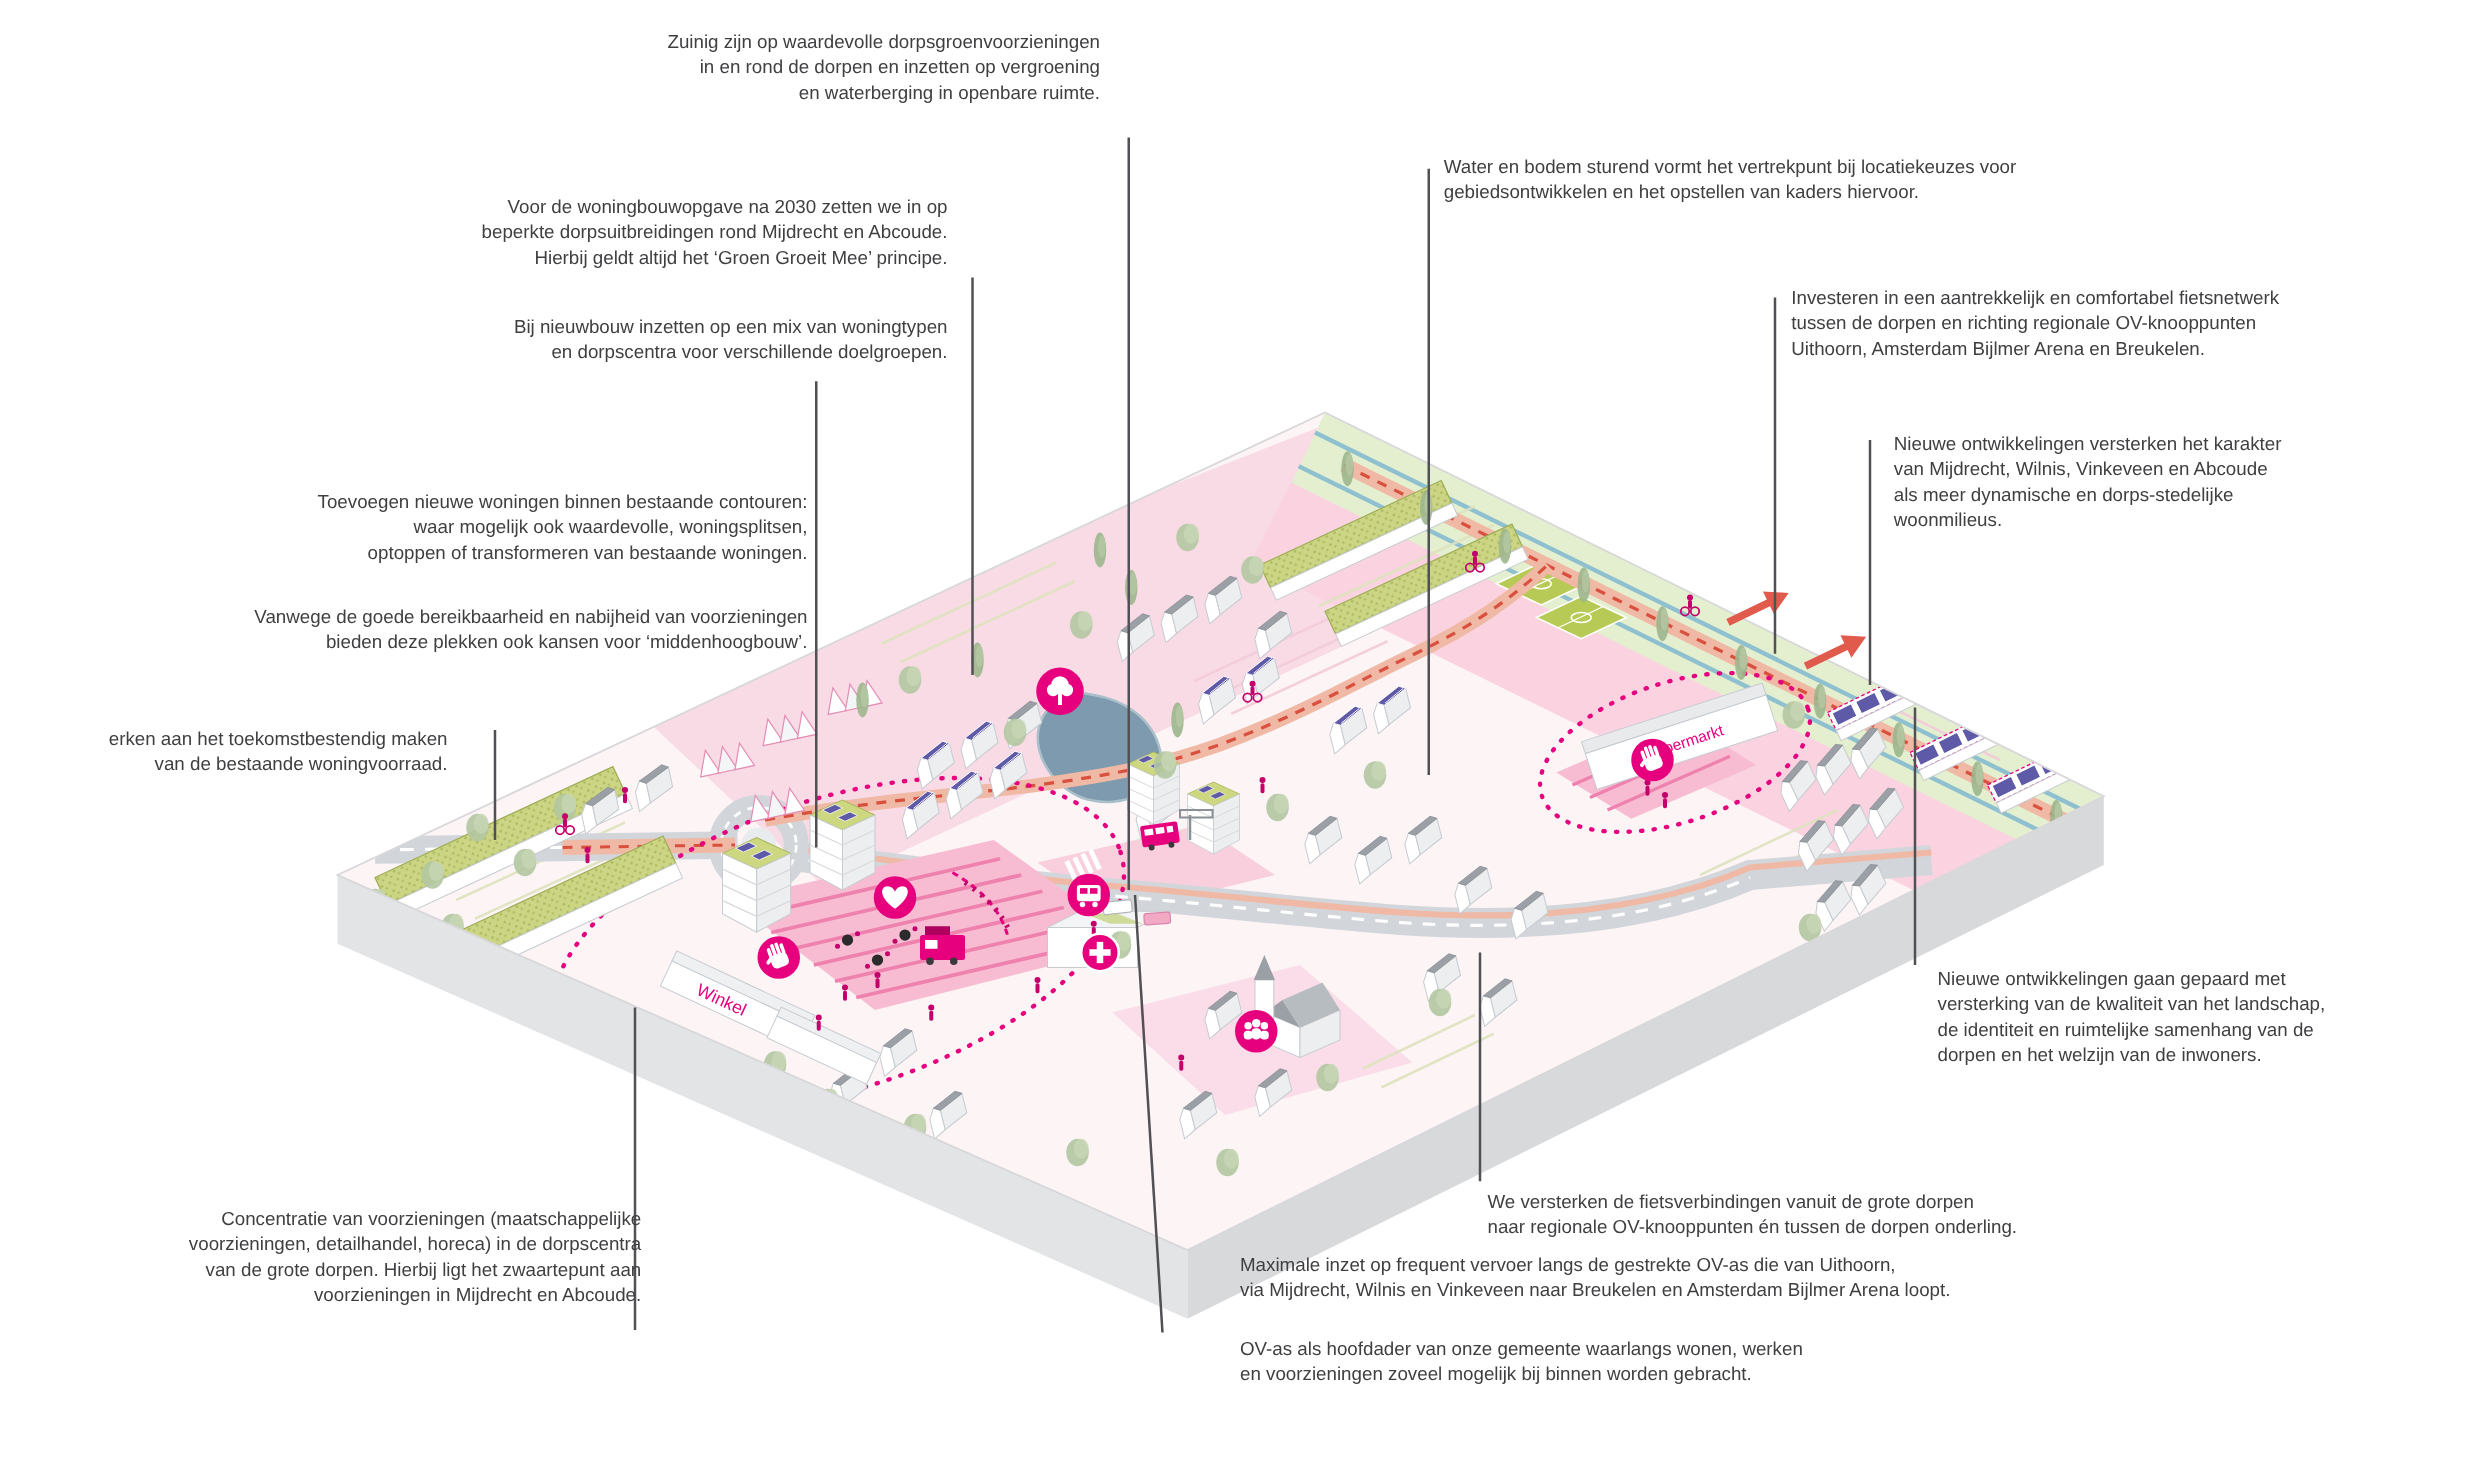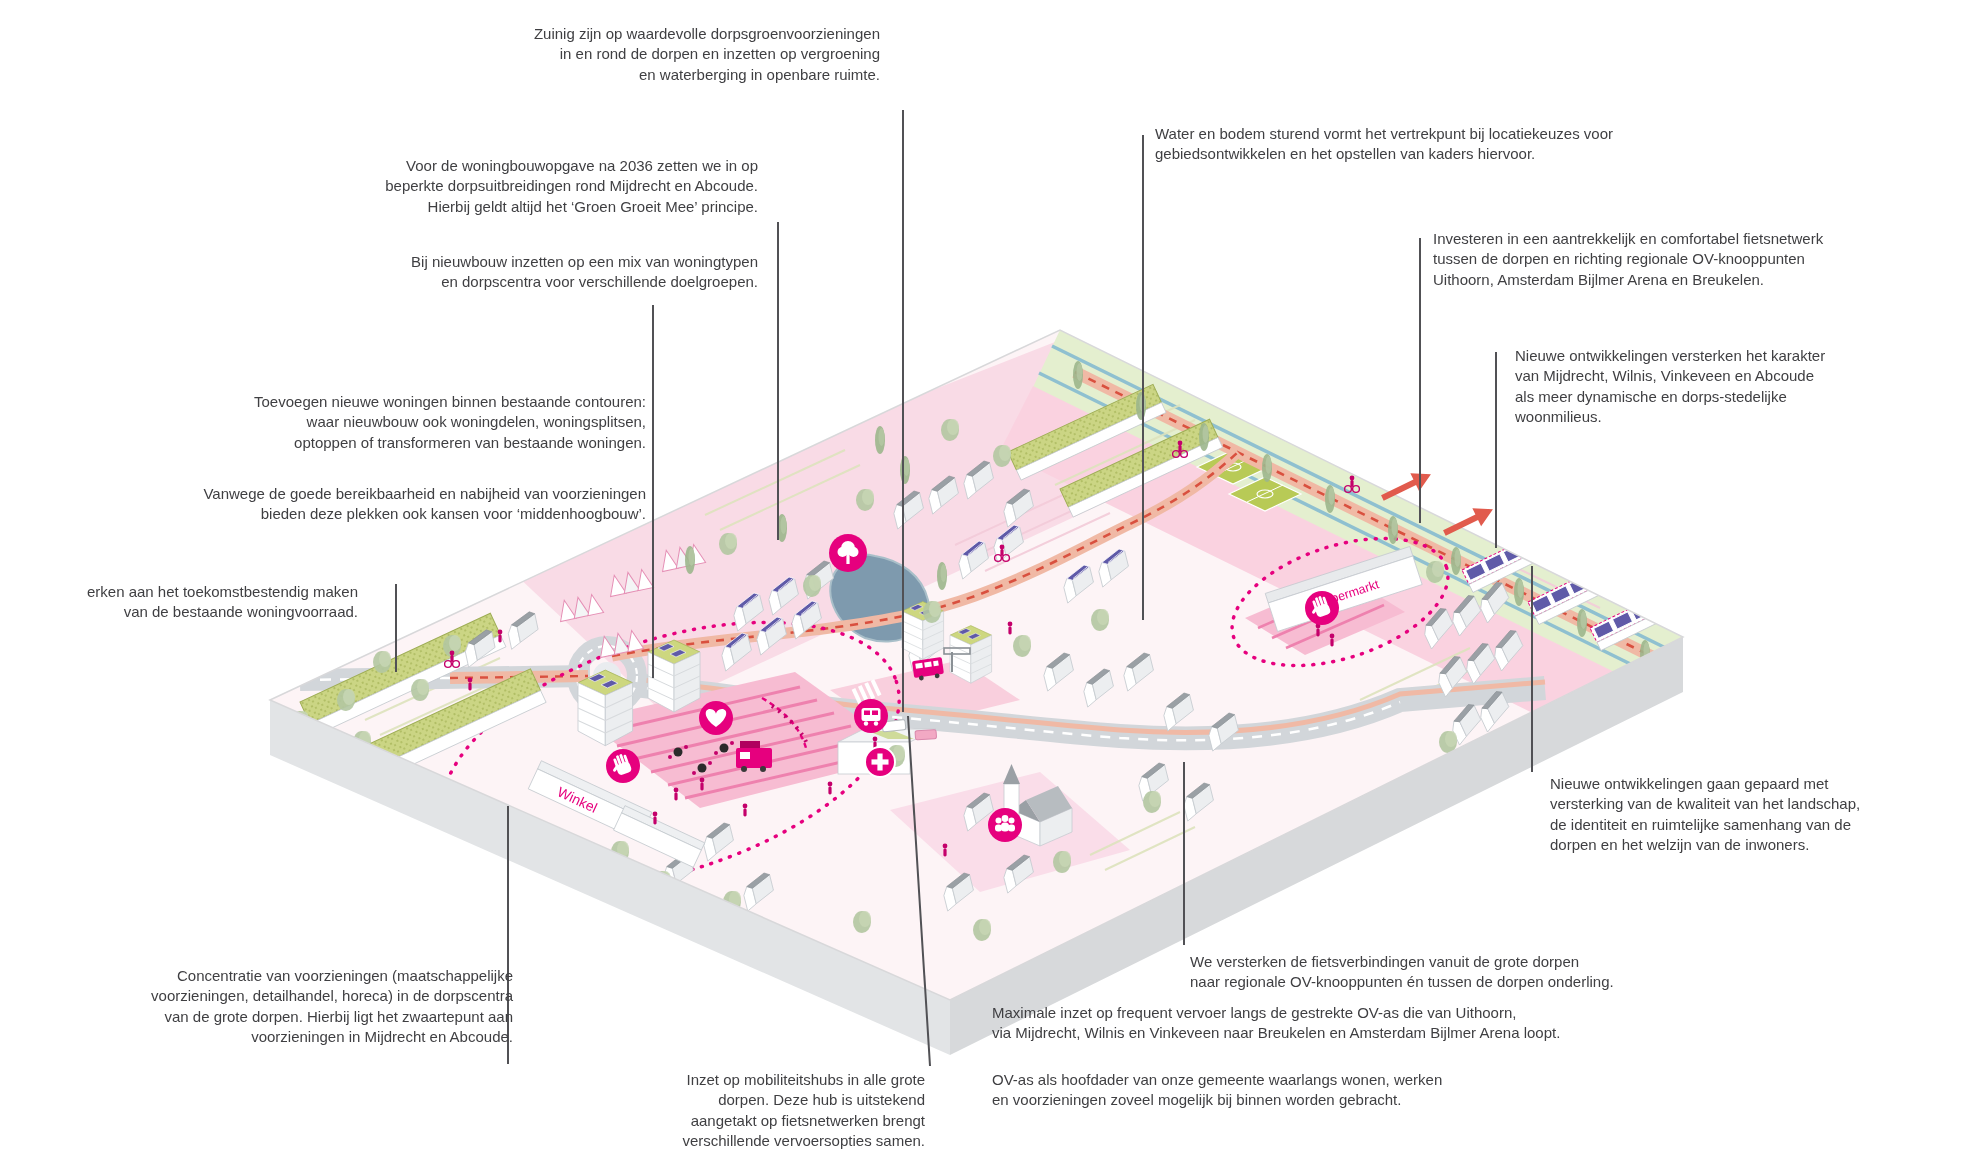--- a/index.html
+++ b/index.html
@@ -497,40 +497,36 @@
     <line class="ld" x1="1420" y1="238" x2="1420" y2="523"></line>
     <line class="ld" x1="1496" y1="352" x2="1496" y2="548"></line>
     <line class="ld" x1="1532" y1="566" x2="1532" y2="772"></line>
     <line class="ld" x1="1184" y1="762" x2="1184" y2="945"></line>
   </g>
 </svg>
 
 <div class="ann ra" style="left:420px;top:24px;width:460px">Zuinig zijn op waardevolle dorpsgroenvoorzieningen
 in en rond de dorpen en inzetten op vergroening
 en waterberging in openbare ruimte.</div>
-<div class="ann ra" style="left:278px;top:156px;width:480px">Voor de woningbouwopgave na 2036 zetten we in op
+<div class="ann ra" style="left:278px;top:156px;width:480px">Voor de woningbouwopgave na 2030 zetten we in op
 beperkte dorpsuitbreidingen rond Mijdrecht en Abcoude.
 Hierbij geldt altijd het ‘Groen Groeit Mee’ principe.</div>
 <div class="ann ra" style="left:278px;top:252px;width:480px">Bij nieuwbouw inzetten op een mix van woningtypen
 en dorpscentra voor verschillende doelgroepen.</div>
 <div class="ann ra" style="left:106px;top:392px;width:540px">Toevoegen nieuwe woningen binnen bestaande contouren:
-waar nieuwbouw ook woningdelen, woningsplitsen,
+waar mogelijk ook waardevolle, woningsplitsen,
 optoppen of transformeren van bestaande woningen.</div>
 <div class="ann ra" style="left:46px;top:484px;width:600px">Vanwege de goede bereikbaarheid en nabijheid van voorzieningen
 bieden deze plekken ook kansen voor ‘middenhoogbouw’.</div>
 <div class="ann ra" style="left:-2px;top:582px;width:360px">erken aan het toekomstbestendig maken
 van de bestaande woningvoorraad.</div>
 <div class="ann ra" style="left:33px;top:966px;width:480px">Concentratie van voorzieningen (maatschappelijke
 voorzieningen, detailhandel, horeca)  in de dorpscentra
 van de grote dorpen. Hierbij ligt het zwaartepunt aan
 voorzieningen in Mijdrecht en Abcoude.</div>
-<div class="ann ra" style="left:545px;top:1070px;width:380px">Inzet op mobiliteitshubs in alle grote
-dorpen. Deze hub is uitstekend
-aangetakt op fietsnetwerken brengt
-verschillende vervoersopties samen.</div>
 <div class="ann" style="left:1155px;top:124px;width:640px">Water en bodem sturend vormt het vertrekpunt bij locatiekeuzes voor
 gebiedsontwikkelen en het opstellen van kaders hiervoor.</div>
 <div class="ann" style="left:1433px;top:229px;width:545px">Investeren in een aantrekkelijk en comfortabel fietsnetwerk
 tussen de dorpen en richting regionale OV-knooppunten
 Uithoorn, Amsterdam Bijlmer Arena en Breukelen.</div>
 <div class="ann" style="left:1515px;top:346px;width:455px">Nieuwe ontwikkelingen versterken het karakter
 van Mijdrecht, Wilnis, Vinkeveen en Abcoude
 als meer dynamische en dorps-stedelijke
 woonmilieus.</div>
 <div class="ann" style="left:1550px;top:774px;width:430px">Nieuwe ontwikkelingen gaan gepaard met

